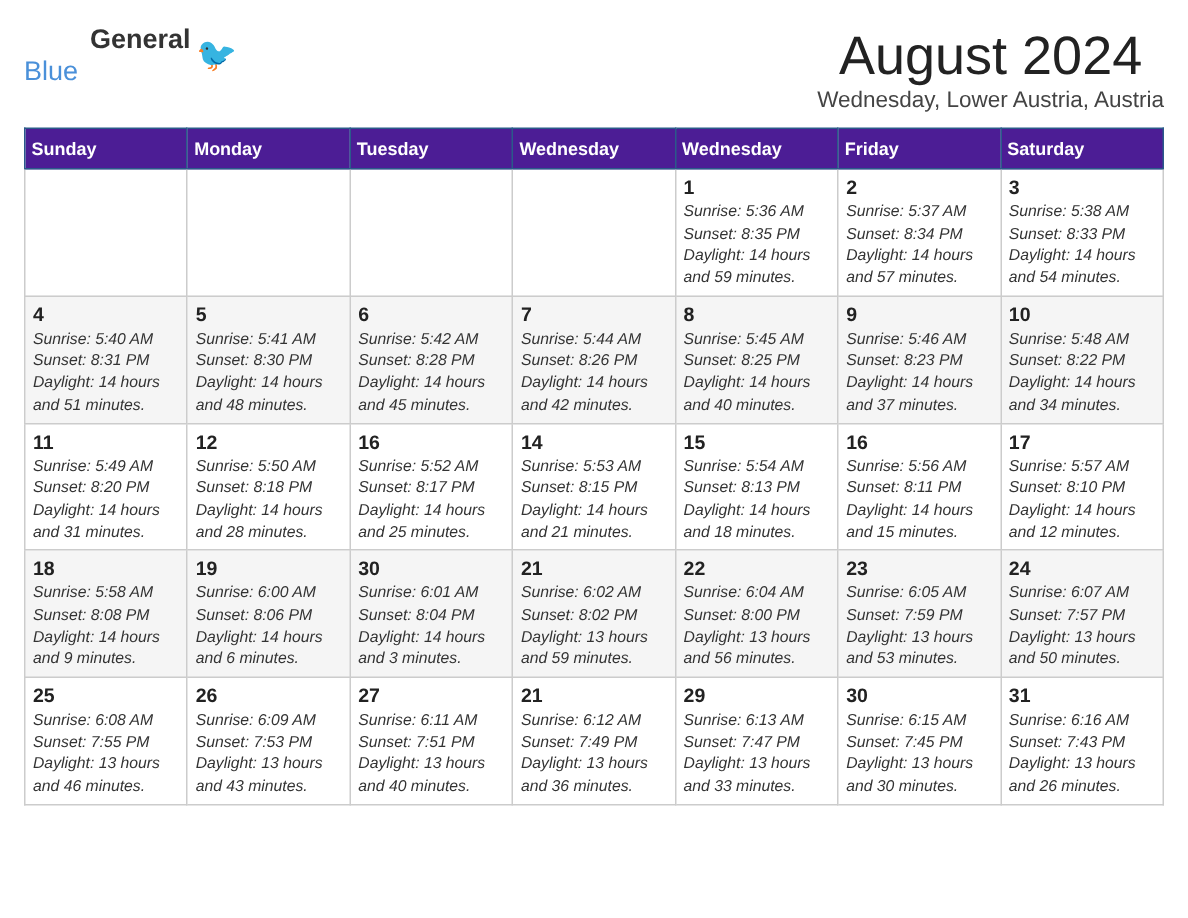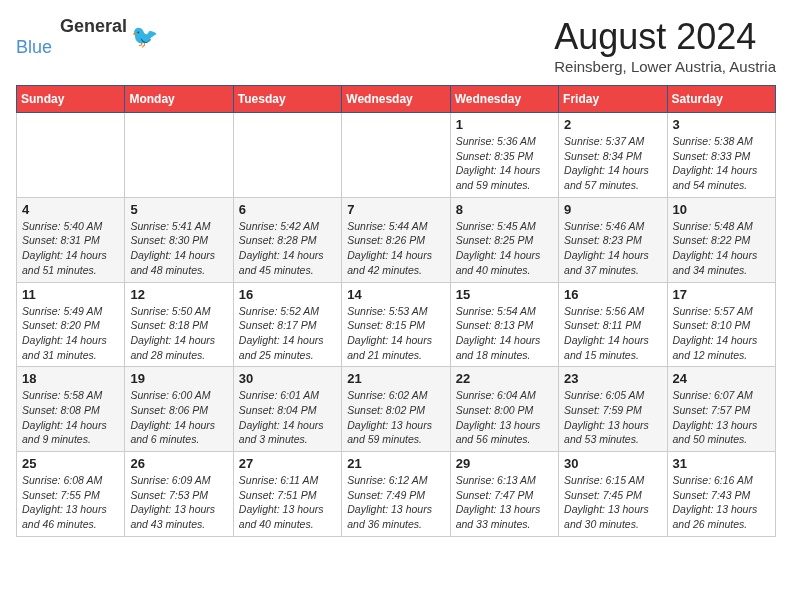--- a/index.html
+++ b/index.html
@@ -30,39 +30,39 @@
     .logo-text-blue {
       font-size: 18px;
       font-weight: normal;
       color: #4a90d9;
     }
     .logo-bird {
       color: #4a90d9;
       font-size: 22px;
     }
     .title-area {
-      text-align: left;
+      text-align: center;
       margin-left: 11px;
     }
     .month-year {
       font-size: 36px;
       font-weight: normal;
       color: #222;
     }
     .location {
       font-size: 15px;
       color: #444;
     }
     .calendar-table {
       width: 100%;
       border-collapse: collapse;
       font-size: 11px;
     }
     .calendar-table th {
-      background-color: #ef4444;
+      background-color: #4c1d95;
       color: #fff;
       padding: 6px 4px;
       text-align: left;
       font-size: 12px;
       font-weight: bold;
       border: 1px solid #2a5a8a;
     }
     .calendar-table td {
       border: 1px solid #ccc;
       vertical-align: top;
@@ -96,21 +96,21 @@
 <div class="header-area">
   <div class="logo">
     <div>
       <span class="logo-text-general">General</span><br>
       <span class="logo-text-blue">Blue</span>
     </div>
     <span class="logo-bird">🐦</span>
   </div>
   <div class="title-area">
     <div class="month-year">August 2024</div>
-    <div class="location">Reinsberg, Lower Austria, Austria</div>
+    <div class="location">Wednesday, Lower Austria, Austria</div>
   </div>
 </div>
 
 <table class="calendar-table">
   <thead>
     <tr>
     <th>Sunday</th>
         <th>Monday</th>
         <th>Tuesday</th>
         <th>Wednesday</th>

